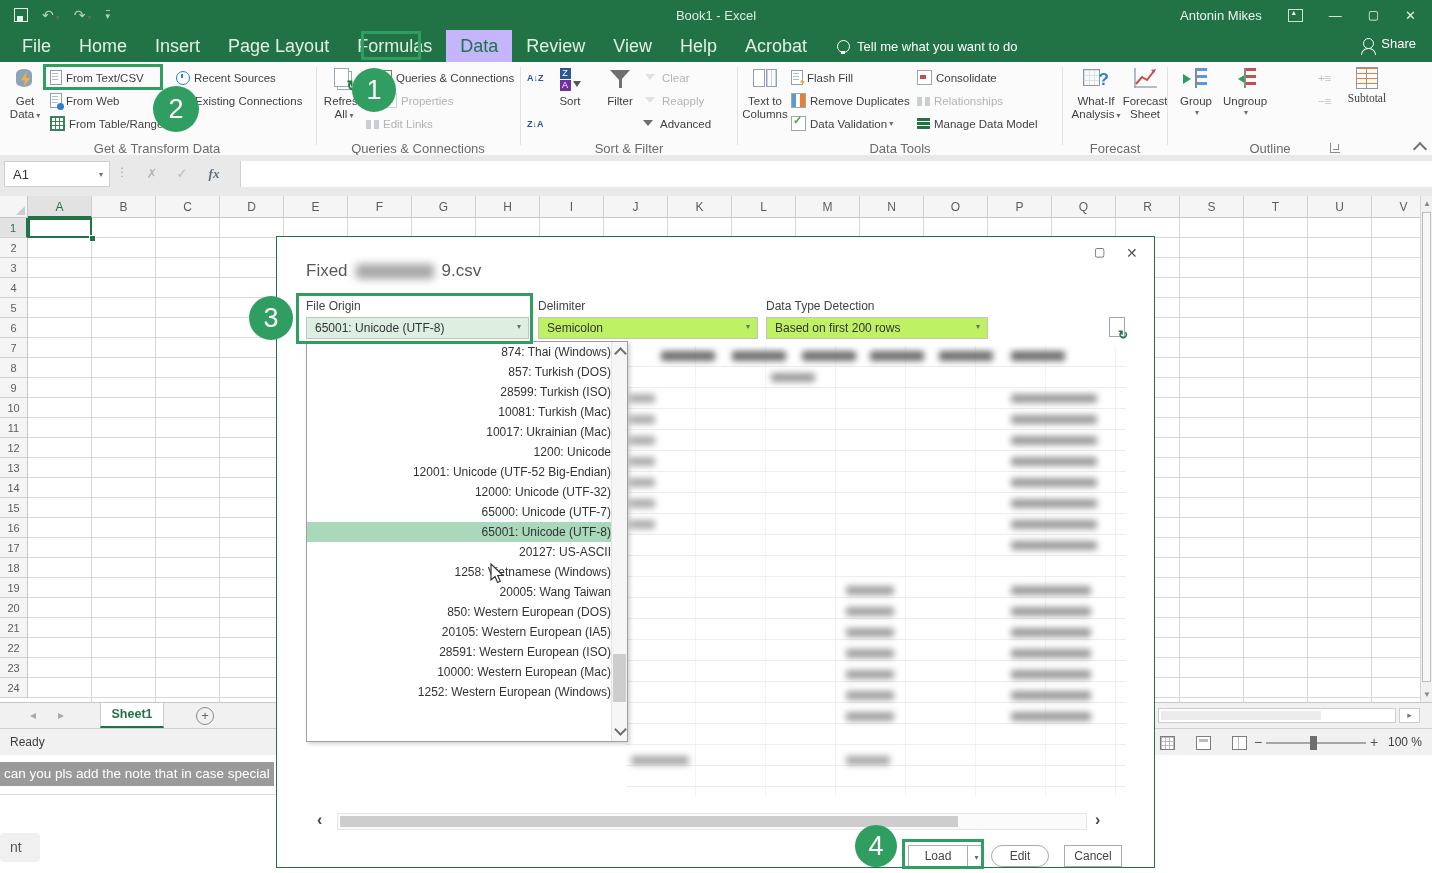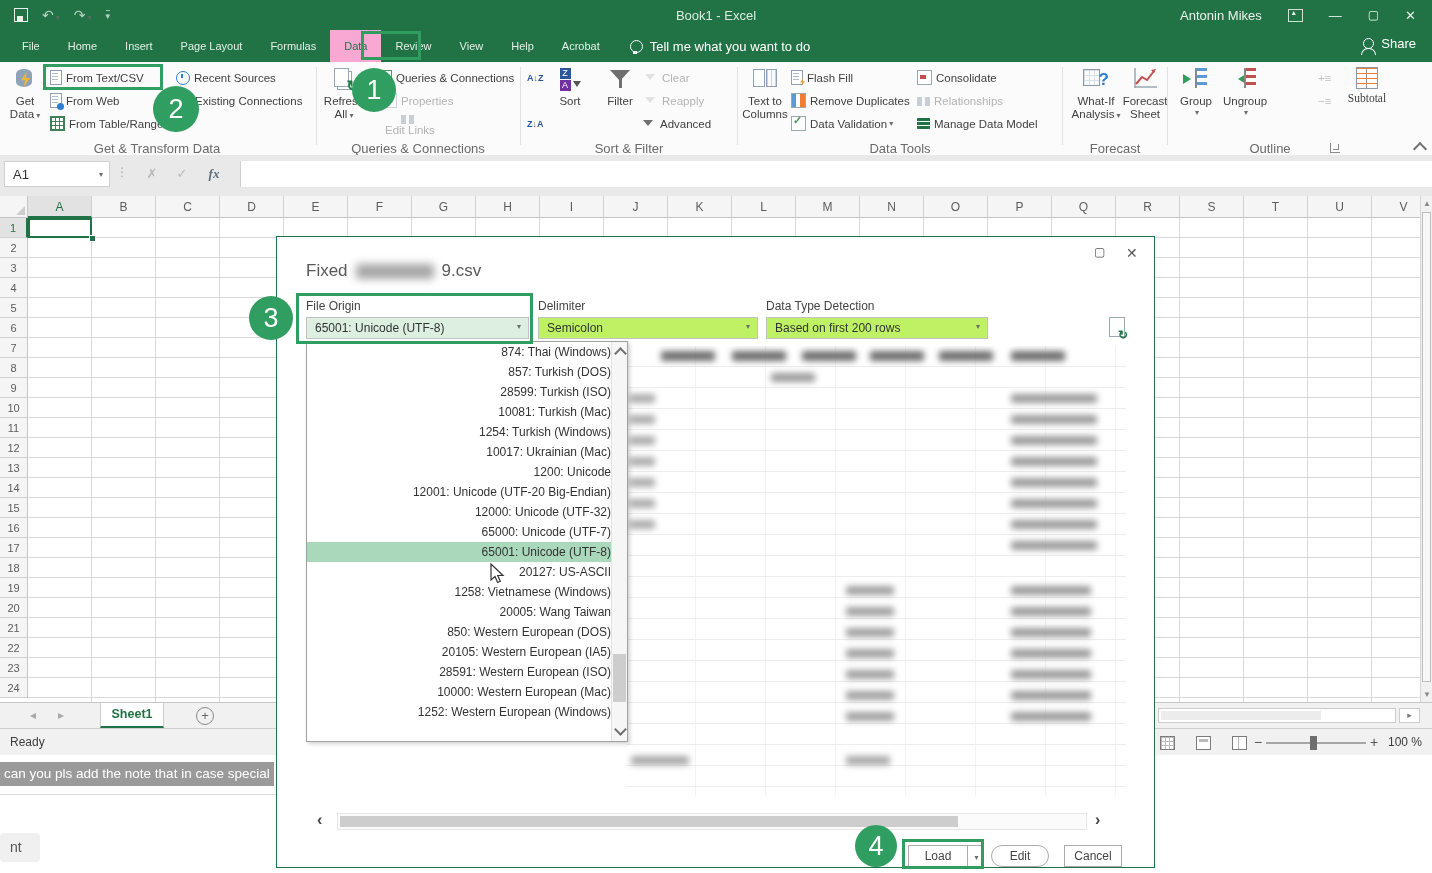--- a/index.html
+++ b/index.html
@@ -16,22 +16,22 @@
   .savebox:after{content:"";position:absolute;left:2px;bottom:0;width:6px;height:5px;background:#e7f0ea;}
   #tb-title{position:absolute;left:0;right:0;text-align:center;pointer-events:none;color:#dcebe2;}
   .tb-right{margin-left:auto;display:flex;align-items:center;gap:26px;margin-right:16px;z-index:2;}
   .winbtn{font-size:13px;color:#e7f0ea;}
   .ribopt{width:13px;height:11px;border:1px solid #cfe2d6;position:relative;}
   .ribopt:after{content:"▴";position:absolute;left:3px;top:-2px;font-size:8px;}
 
   
   #tabrow{left:0;top:30px;width:1432px;height:32px;background:#217346;display:flex;align-items:stretch;}
   #tabs{display:flex;margin-left:8px;}
-  .tab{padding:0 14px;line-height:32px;color:#e2efe7;font-size:11px;white-space:nowrap;}
-  .tab.active{background:#f9a8d4;color:#217346;}
+  .tab{padding:0 14px;line-height:32px;color:#e2efe7;font-size:18px;white-space:nowrap;}
+  .tab.active{background:#c4b5fd;color:#217346;}
   #tellme{display:flex;align-items:center;gap:7px;color:#fff;font-size:13px;margin-left:16px;}
   .bulb{width:11px;height:11px;border:1.5px solid #fff;border-radius:50%;position:relative;}
   .bulb:after{content:"";position:absolute;left:2.5px;top:10px;width:4px;height:3px;background:#fff;}
   #share{position:absolute;right:16px;top:36px;display:flex;gap:7px;align-items:center;color:#fff;font-size:13px;}
   .person{width:9px;height:9px;border:1.5px solid #fff;border-radius:50%;position:relative;}
   .person:after{content:"";position:absolute;left:-3px;top:9px;width:13px;height:6px;border:1.5px solid #fff;border-bottom:none;border-radius:7px 7px 0 0;}
 
   
   #ribbon{left:0;top:62px;width:1432px;height:93px;background:#fbfbfb;border-bottom:1px solid #d5d5d5;font-size:11.5px;}
   .rsep{position:absolute;top:5px;width:1px;height:78px;background:#e2e2e2;}
@@ -282,21 +282,21 @@
       <span class="lbl"><span>Refresh All</span><span class="dd">▾</span></span>
     </div>
     <div class="rs row1" style="left:380px;">
       <span class="mi doc g"></span>
       <span>Queries &amp; Connections</span>
     </div>
     <div class="rs row2 dis" style="left:385px;">
       <span class="mi doc"></span>
       <span>Properties</span>
     </div>
-    <div class="rs row3 dis" style="left:385px;flex-direction:column;">
+    <div class="rs row3 dis" style="left:366px;">
       <span class="mi rel"></span>
       <span>Edit Links</span>
     </div>
     <div class="glabel" style="left:418px;">Queries &amp; Connections</div>
     <div class="rsep" style="left:520px;"></div>
 
     <div class="rs row1" style="left:527px;font-size:9px;color:#2b579a;font-weight:bold;">A<span style="color:#555;">↓</span>Z</div>
     <div class="rs row3" style="left:527px;font-size:9px;color:#2b579a;font-weight:bold;">Z<span style="color:#555;">↓</span>A</div>
     <div class="rb" style="left:551px;width:38px;">
       <span class="bi b-sort">
@@ -564,24 +564,23 @@
         <div class="blob" style="left: 5px; top: 410px; width: 58px; height: 9px; background: rgb(168, 168, 168);"></div>
         <div class="blob" style="left: 220px; top: 410px; width: 44px; height: 9px; background: rgb(168, 168, 168);"></div>
       </div>
 
     <div id="droplist">
       <ul id="enc">
           <li class="">874: Thai (Windows)</li>
           <li class="">857: Turkish (DOS)</li>
           <li class="">28599: Turkish (ISO)</li>
           <li class="">10081: Turkish (Mac)</li>
-          <li class="">1254: Turkish (Windows)</li>
           <li class="">10017: Ukrainian (Mac)</li>
           <li class="">1200: Unicode</li>
-          <li class="">12001: Unicode (UTF-20 Big-Endian)</li>
+          <li class="">12001: Unicode (UTF-52 Big-Endian)</li>
           <li class="">12000: Unicode (UTF-32)</li>
           <li class="">65000: Unicode (UTF-7)</li>
           <li class="sel">65001: Unicode (UTF-8)</li>
           <li class="">20127: US-ASCII</li>
           <li class="">1258: Vietnamese (Windows)</li>
           <li class="">20005: Wang Taiwan</li>
           <li class="">850: Western European (DOS)</li>
           <li class="">20105: Western European (IA5)</li>
           <li class="">28591: Western European (ISO)</li>
           <li class="">10000: Western European (Mac)</li>

